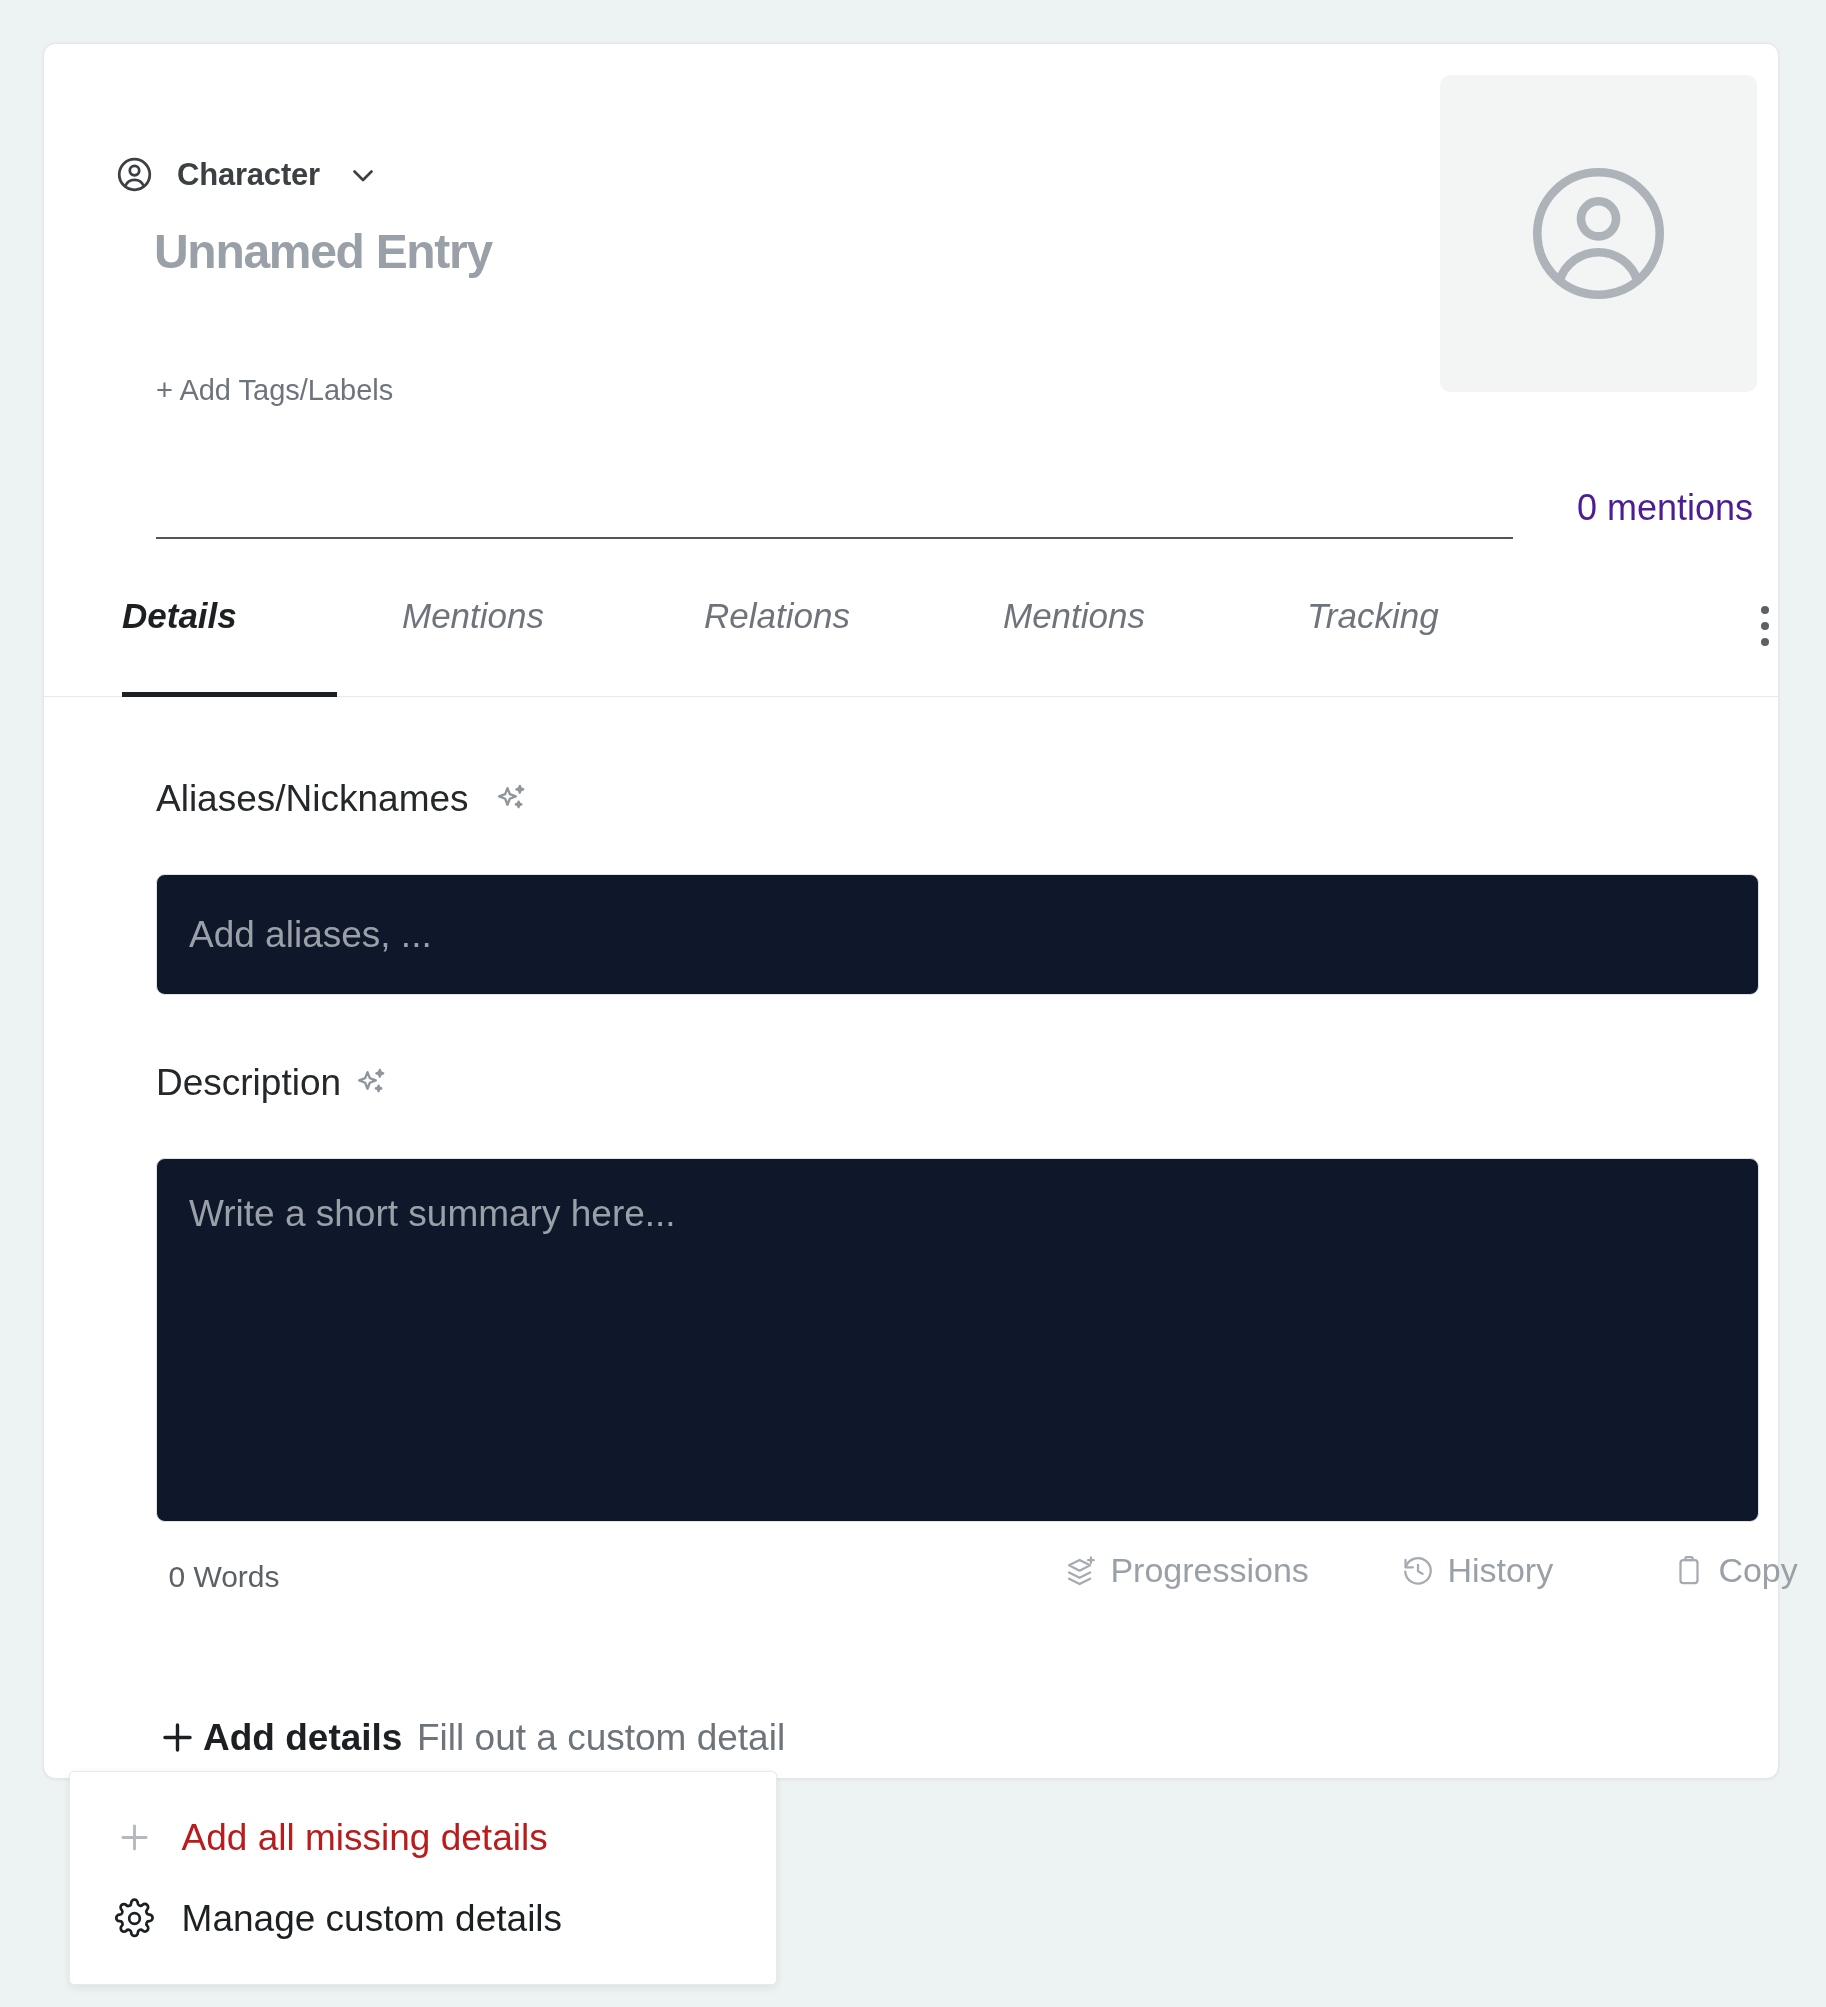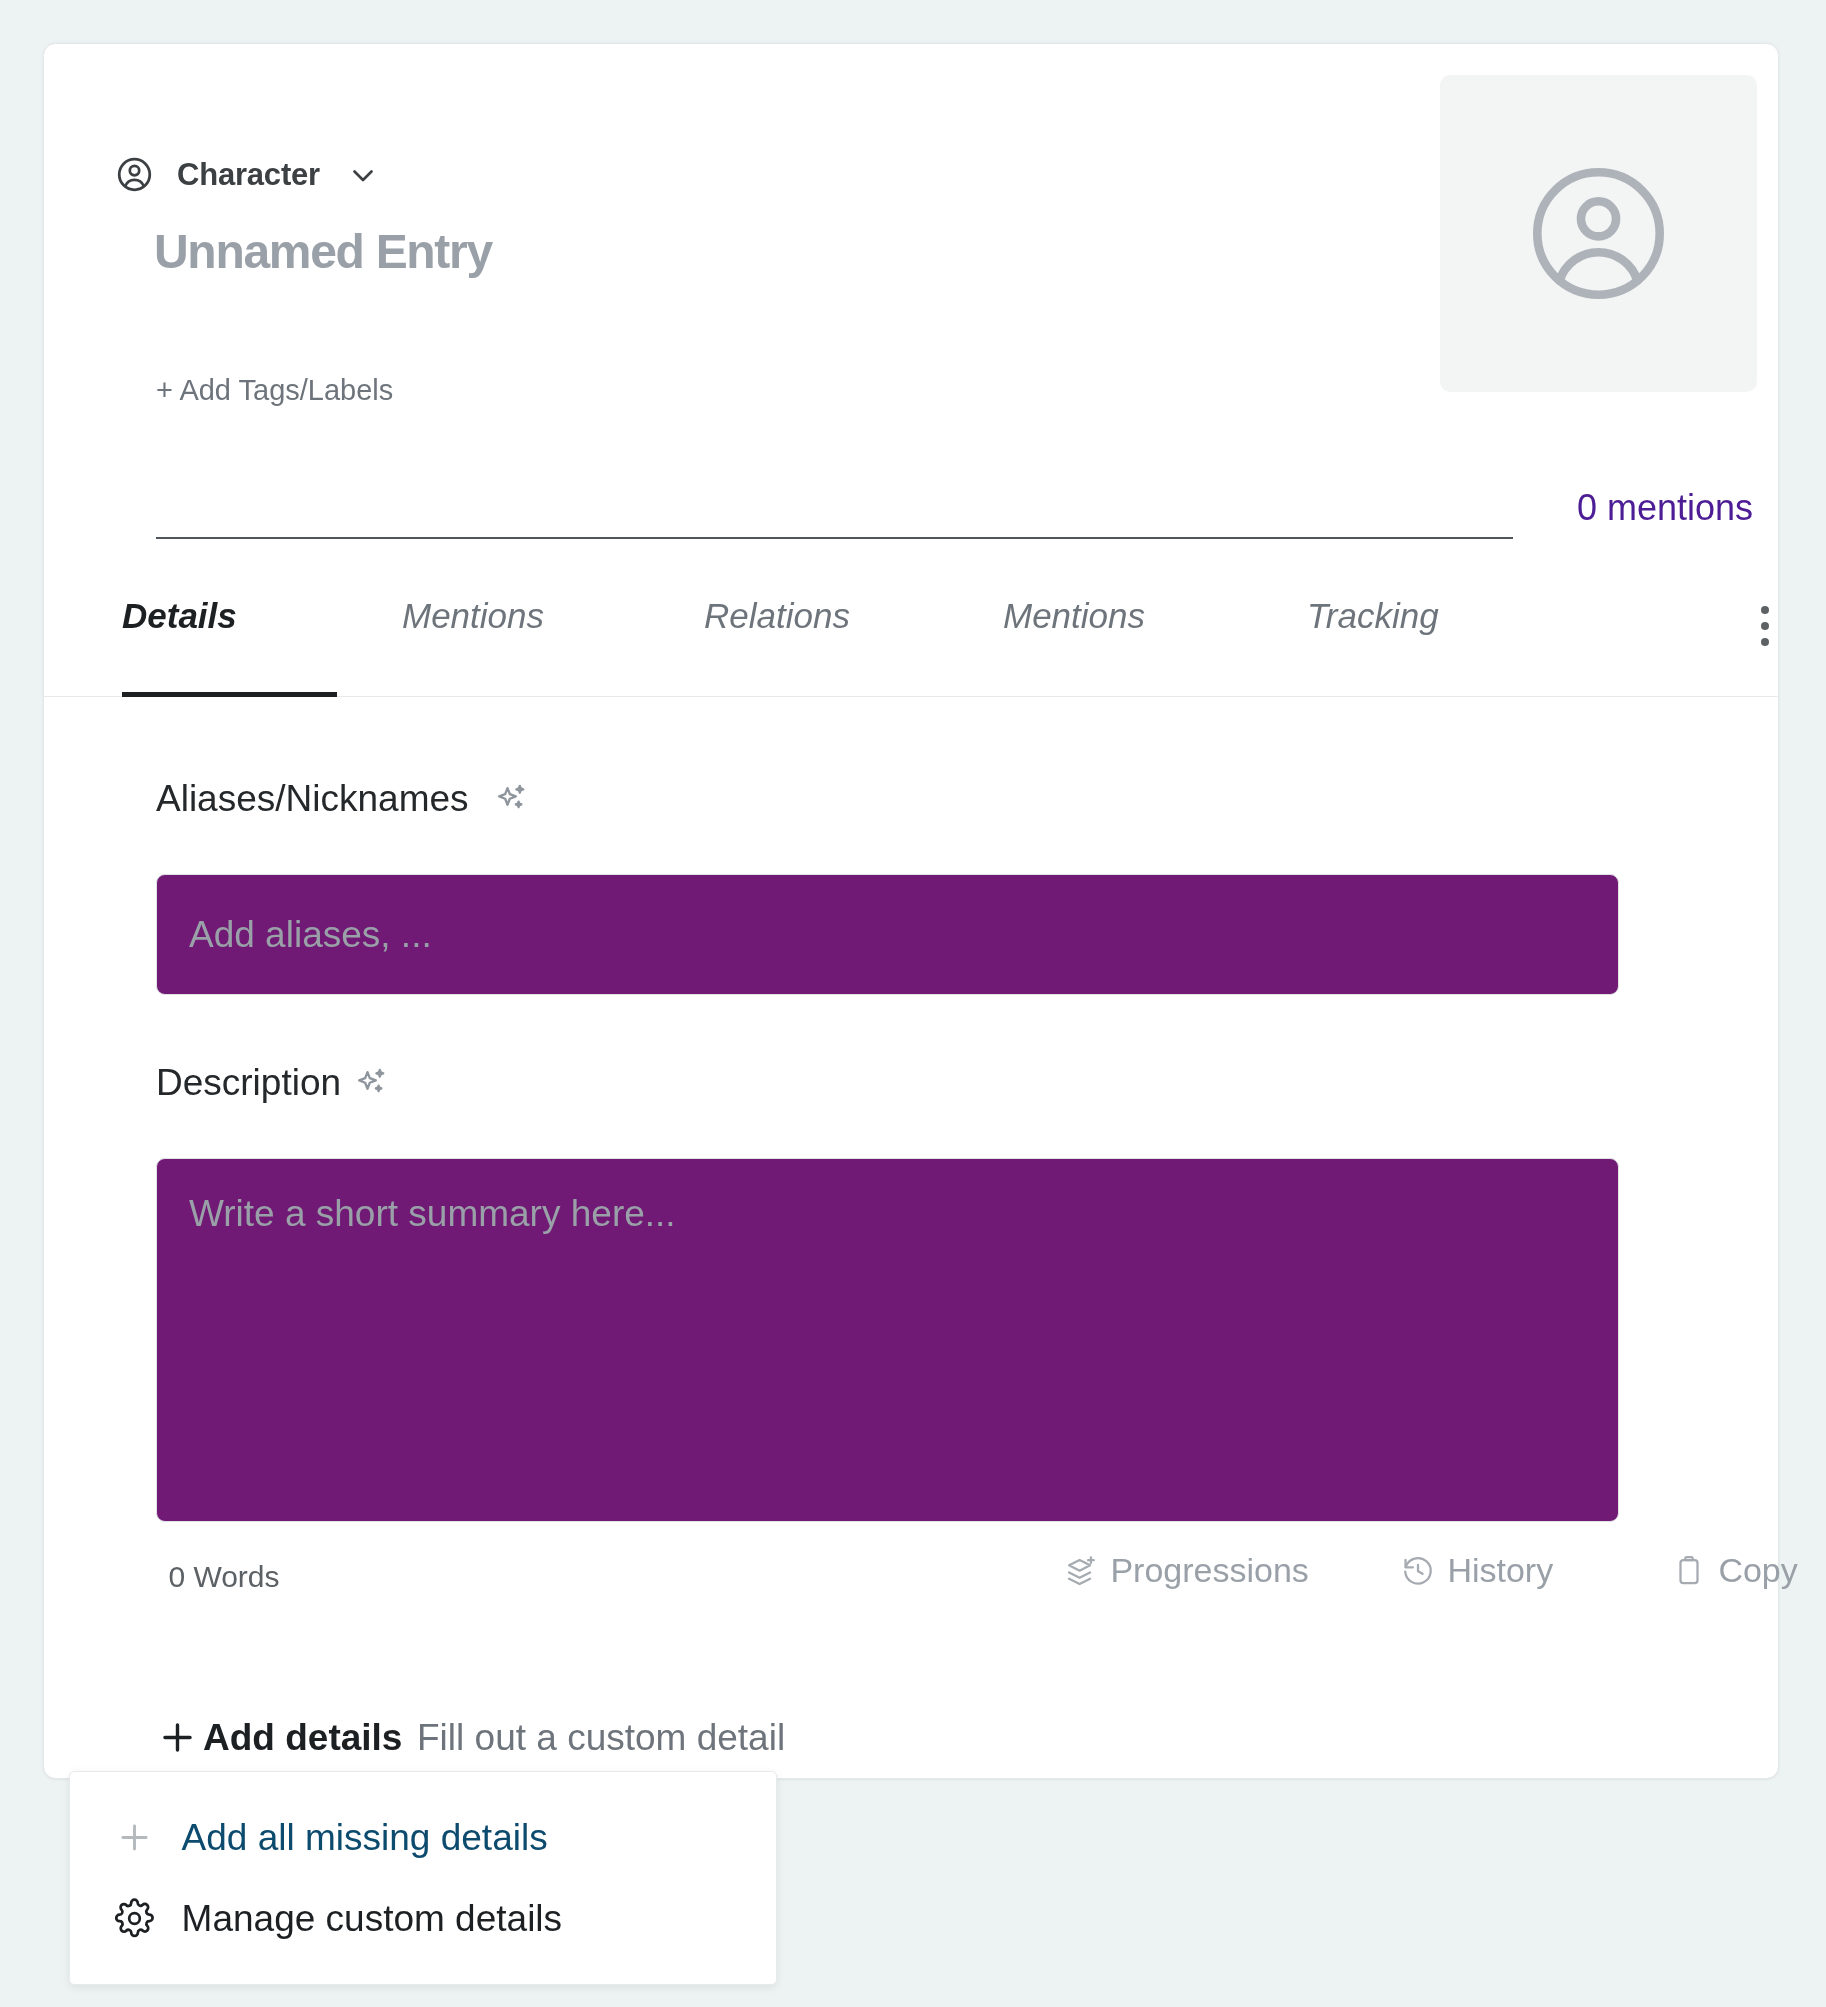--- a/index.html
+++ b/index.html
@@ -164,22 +164,22 @@
     font-size: 37px;
     color: #25282b;
     white-space: nowrap;
   }
   .label-aliases { left: 112px; top: 734px; gap: 24px; }
   .label-description { left: 112px; top: 1018px; }
 
   .text-input {
     position: absolute;
     left: 112px;
-    width: 1463px;
-    background: #701a75;
+    width: 1603px;
+    background: #0f172a;
     border: 0.9px solid #dfe3e3;
     border-radius: 8.9px;
     display: flex;
     align-items: flex-start;
   }
   .input-aliases { top: 830px; height: 121px; align-items: center; }
   .input-description { top: 1114px; height: 364px; }
 
   .placeholder {
     font-size: 37px;
@@ -256,21 +256,21 @@
   }
   .menu-item {
     display: flex;
     align-items: center;
     gap: 26.6px;
     padding: 19.5px 0 19.5px 44px;
     font-size: 37px;
     cursor: pointer;
     white-space: nowrap;
   }
-  .menu-item.disabled { color: #0c4a6e; cursor: default; }
+  .menu-item.disabled { color: #b91c1c; cursor: default; }
   .menu-item.enabled  { color: #1d2023; }
   .menu-icon { display: flex; align-items: center; width: 41px; }
 
   svg { display: block; }
 </style>
 </head>
 <body>
 
 <div class="card">
 

